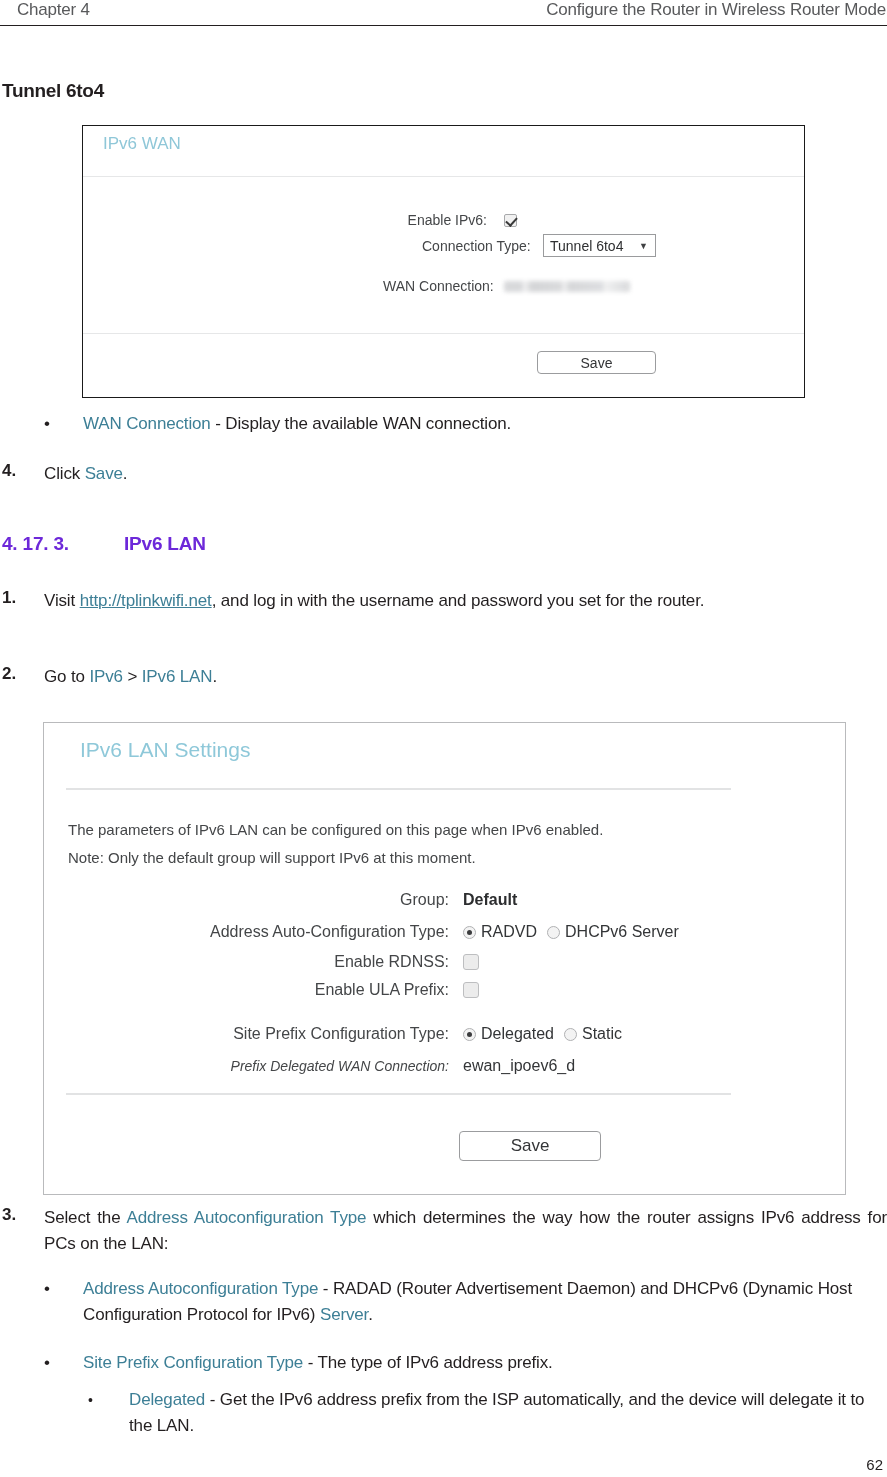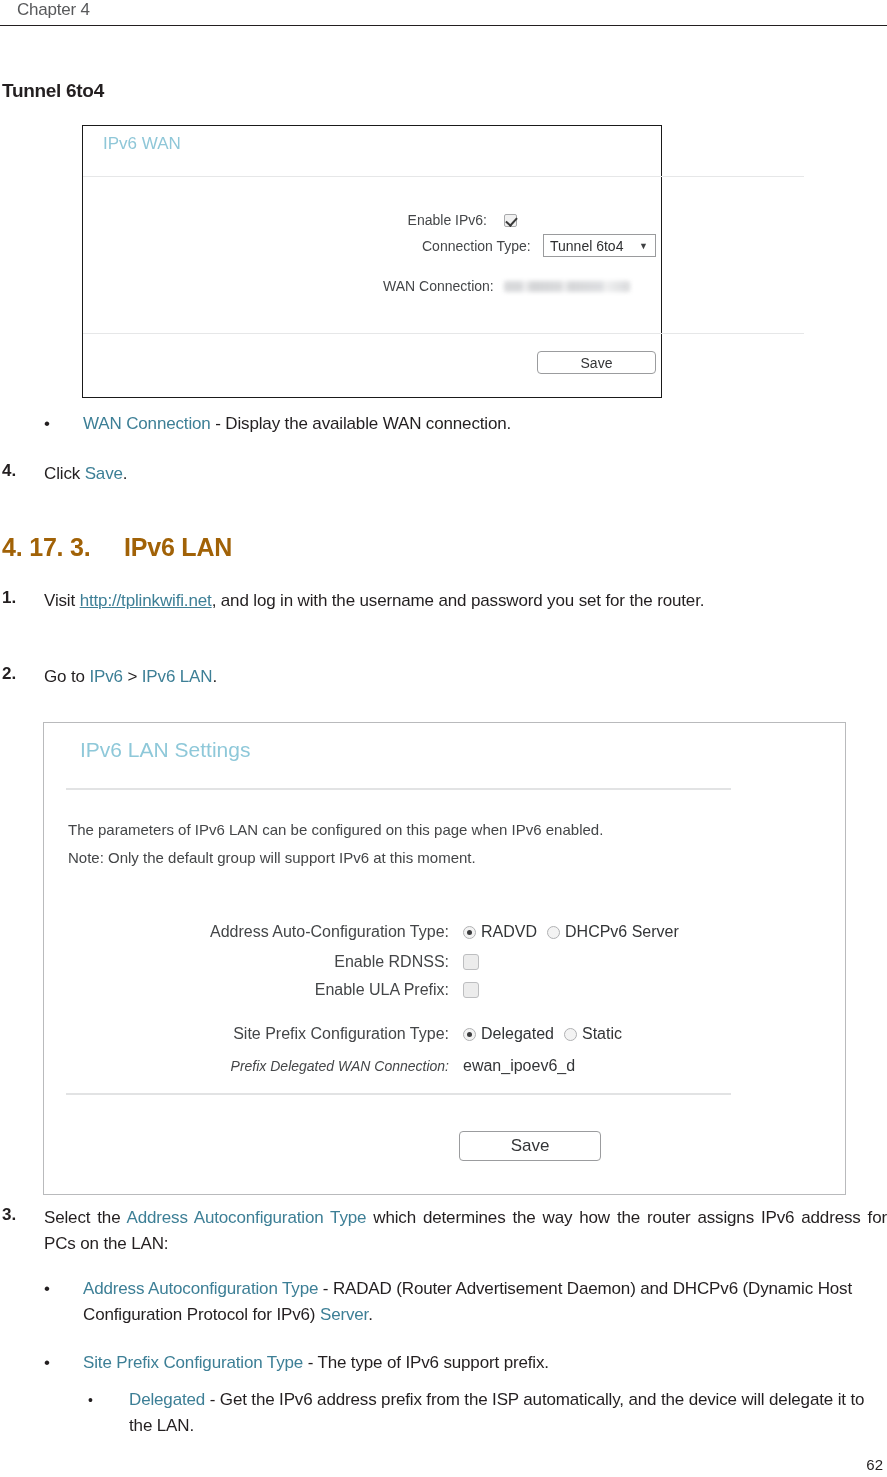--- a/index.html
+++ b/index.html
@@ -40,23 +40,23 @@
   
   .h-section {
     position: absolute;
     font-size: 19px;
     font-weight: bold;
     color: #231f20;
     letter-spacing: -0.3px;
   }
   .h-number {
     position: absolute;
-    font-size: 25px;
+    font-size: 19px;
     font-weight: bold;
-    color: #a16207;
+    color: #6d28d9;
     letter-spacing: -0.2px;
   }
 
   .txtblock {
     position: absolute;
     font-size: 17px;
     line-height: 26px;
     color: #231f20;
     letter-spacing: -0.15px;
   }
@@ -76,21 +76,21 @@
   .lk-u { color: #3d7f96; text-decoration: underline; }
   .justify { text-align: justify; }
 
   
   .shot {
     position: absolute;
     background: #ffffff;
   }
   .shot-1 {
     left: 82px; top: 125px;
-    width: 580px; height: 273px;
+    width: 723px; height: 273px;
     border: 1px solid #1a1a1a;
   }
   .shot-2 {
     left: 43px; top: 722px;
     width: 803px; height: 473px;
     border: 1px solid #b9babc;
   }
 
   .panel-title {
     color: #8fc7d8;
@@ -254,20 +254,21 @@
     right: 4px; bottom: 4px;
     font-size: 15px;
     color: #231f20;
   }
 </style>
 </head>
 <body>
 
 <div class="page-header">
   <span class="hdr-left">Chapter 4</span>
+  <span class="hdr-right">Configure the Router in Wireless Router Mode</span>
 </div>
 <div class="header-rule"></div>
 
 <div class="h-section" style="left:2px; top:80px;">Tunnel 6to4</div>
 
 <div class="shot shot-1">
   <div class="panel-title">IPv6 WAN</div>
   <div class="hr-soft hr-a"></div>
   <div class="hr-soft hr-b"></div>
 
@@ -322,20 +323,24 @@
 </div>
 
 <div class="shot shot-2">
   <div class="panel-title">IPv6 LAN Settings</div>
   <div class="hr-soft hr-a"></div>
   <div class="hr-soft hr-b"></div>
 
   <div class="note-line" style="left:24px; top:98px;">The parameters of IPv6 LAN can be configured on this page when IPv6 enabled.</div>
   <div class="note-line" style="left:24px; top:126px;">Note: Only the default group will support IPv6 at this moment.</div>
 
+  <div class="frow" style="left:140px; top:168px;">
+    <span class="flabel" style="width:265px; font-size:16px;">Group:</span>
+    <span class="fval" style="margin-left:14px; font-size:16px; font-weight:bold; color:#2c2d2f;">Default</span>
+  </div>
 
   <div class="frow" style="left:140px; top:200px;">
     <span class="flabel" style="width:265px; font-size:16px;">Address Auto-Configuration Type:</span>
     <span class="fval" style="margin-left:14px; font-size:16px;">
       <span class="radio on"></span>
         <span>RADVD</span>
       <span class="radio" style="margin-left:10px;"></span>
         <span>DHCPv6 Server</span>
     </span>
   </div>
@@ -377,21 +382,21 @@
   <span>Select the </span><span class="lk">Address Autoconfiguration Type</span><span> which determines the way how the router assigns IPv6 address for PCs on the LAN:</span>
 </div>
 
 <div class="bullet" style="left:44px; top:1276px; width:20px;">•</div>
 <div class="txtblock" style="left:83px; top:1276px; width:804px;">
   <span class="lk">Address Autoconfiguration Type</span><span> - RADAD (Router Advertisement Daemon) and DHCPv6 (Dynamic Host Configuration Protocol for IPv6) </span><span class="lk">Server</span><span>.</span>
 </div>
 
 <div class="bullet" style="left:44px; top:1350px; width:20px;">•</div>
 <div class="txtblock" style="left:83px; top:1350px; width:804px;">
-  <span class="lk">Site Prefix Configuration Type</span><span> - The type of IPv6 support prefix.</span>
+  <span class="lk">Site Prefix Configuration Type</span><span> - The type of IPv6 address prefix.</span>
 </div>
 
 <div class="bullet" style="left:88px; top:1387px; width:20px; font-size:14px;">•</div>
 <div class="txtblock" style="left:129px; top:1387px; width:758px;">
   <span class="lk">Delegated</span><span> - Get the IPv6 address prefix from the ISP automatically, and the device will delegate it to the LAN.</span>
 </div>
 
 <div class="page-number">62</div>
 
 </body></html>

